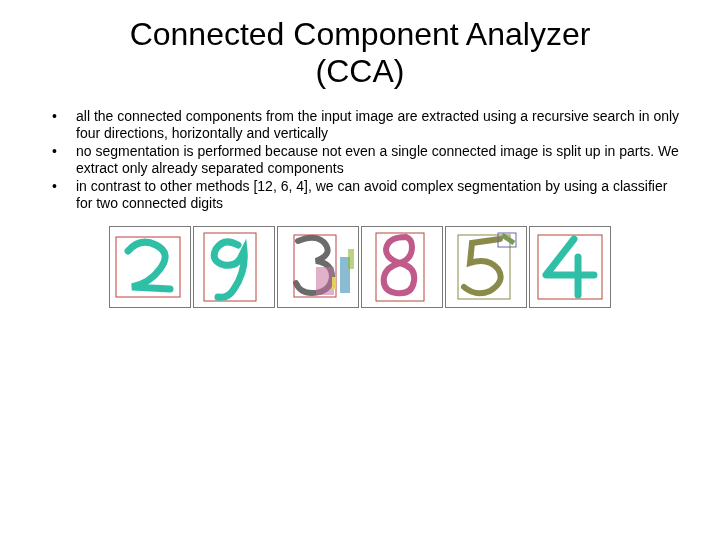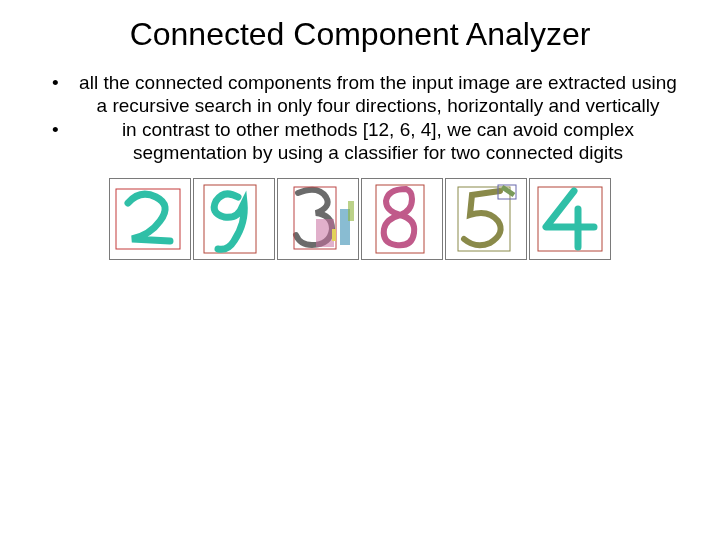--- a/index.html
+++ b/index.html
@@ -25,25 +25,24 @@
     line-height: 1.15;
     font-weight: normal;
   }
   ul.bullets {
     margin: 0 0 10px 0;
     padding: 0 10px 0 34px;
     list-style: none;
   }
   ul.bullets li {
     position: relative;
-    font-size: 19px;
+    font-size: 14px;
     line-height: 1.22;
     margin-bottom: 1px;
     padding-left: 12px;
-    text-align: center;
   }
   ul.bullets li::before {
     content: "•";
     position: absolute;
     left: -12px;
     top: 0;
   }
   .figure-row {
     margin-top: 14px;
     display: flex;
@@ -64,24 +63,26 @@
     width: 100%; height: 100%;
   }
 </style>
 </head>
 <body>
 
 <div class="slide">
 
   <h1 class="title">
     <span>Connected Component Analyzer</span><br>
+    <span>(CCA)</span>
   </h1>
 
   <ul class="bullets">
     <li>all the connected components from the input image are extracted using a recursive search in only four directions, horizontally and vertically</li>
+    <li>no segmentation is performed because not even a single connected image is split up in parts. We extract only already separated components</li>
     <li>in contrast to other methods [12, 6, 4], we can avoid complex segmentation by using a classifier for two connected digits</li>
   </ul>
 
   <div class="figure-row">
 
     <div class="digit-box">
       <svg viewBox="0 0 80 80">
         <rect x="6" y="10" width="64" height="60" fill="none" stroke="#c43b3b" stroke-width="1"></rect>
         <path d="M18 24 Q30 10 46 18 Q62 26 50 42 Q40 56 22 60 L60 62" fill="none" stroke="#2fbfa7" stroke-width="7" stroke-linecap="round"></path>
       </svg>

